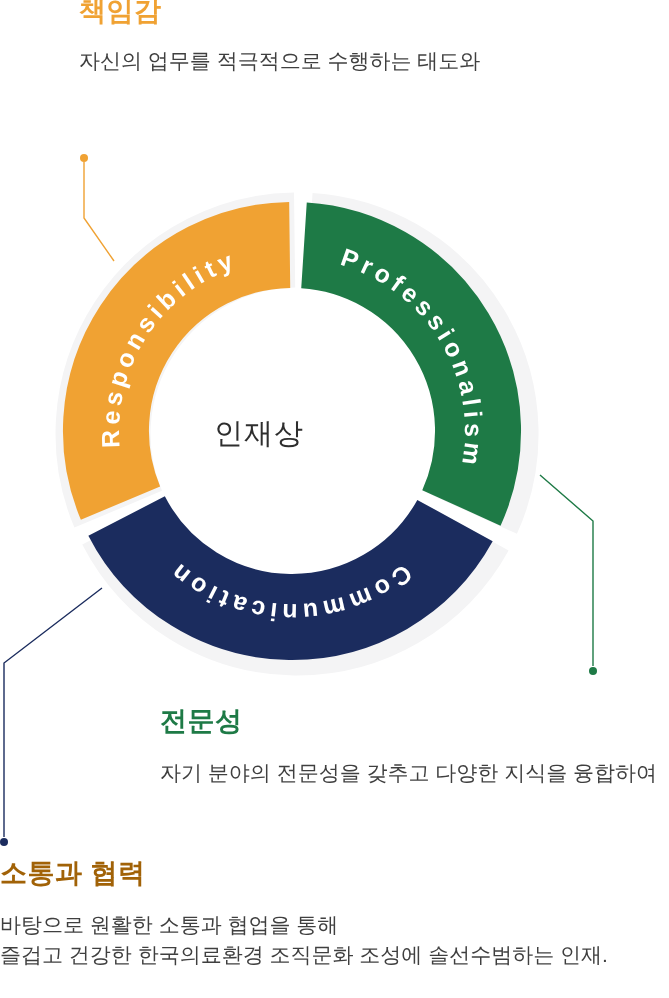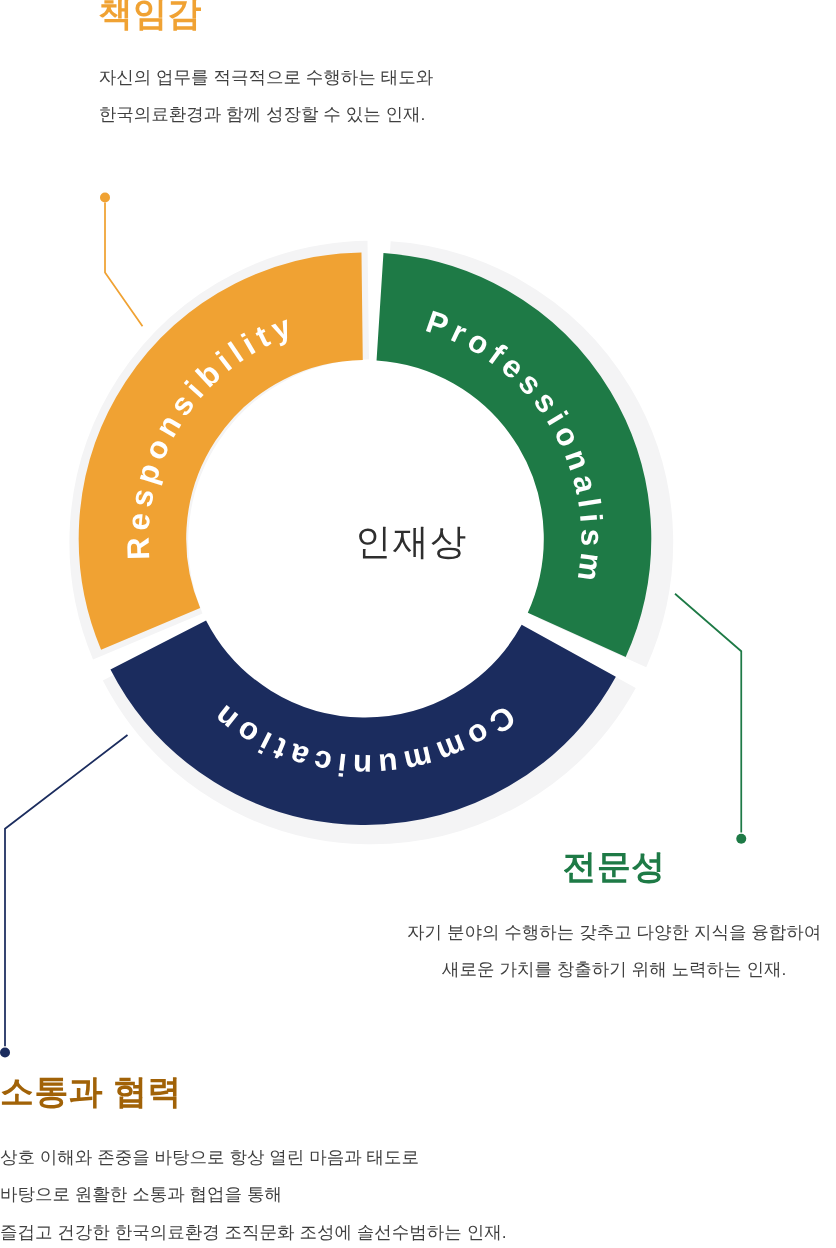--- a/index.html
+++ b/index.html
@@ -6,50 +6,49 @@
   .stage{
     position:relative;width:669px;height:993px;background:#ffffff;overflow:hidden;
     font-family:"Liberation Sans","DejaVu Sans",sans-serif;
     text-decoration:underline;
   }
   .block{position:absolute;}
   .block .title{
     margin:0;font-size:27px;line-height:34px;font-weight:700;letter-spacing:0.5px;
   }
   .block p{
-    margin:0;font-size:14px;line-height:30px;color:#3F3F3F;font-weight:400;
+    margin:0;font-size:21px;line-height:30px;color:#3F3F3F;font-weight:400;
   }
   .block-resp{left:79px;top:-6px;text-align:left;}
   .block-resp .title{color:#F0A233;margin-bottom:18px;}
-  .block-prof{right:12px;top:676px;text-align:center;}
+  .block-prof{right:12px;top:704px;text-align:left;}
   .block-prof .title{color:#1E7A46;margin-bottom:20px;}
   .block-comm{left:0px;top:856px;text-align:left;}
   .block-comm .title{color:#a16207;margin-bottom:20px;}
   .donut{position:absolute;left:0;top:0;}
   .arc{fill:none;stroke-width:86;}
   .shadow-arc{fill:none;stroke-width:95;}
   .ring-label{
     fill:#ffffff;font-weight:700;font-size:25px;letter-spacing:4.5px;
     font-family:"Liberation Sans","DejaVu Sans",sans-serif;
   }
   .leader{fill:none;stroke-width:1.4;}
   .center-label{
-    position:absolute;left:214px;top:414px;width:160px;text-align:right;
+    position:absolute;left:214px;top:414px;width:160px;text-align:left;
     font-size:29px;color:#2E2E2E;letter-spacing:1px;
   }
 </style>
 </head>
 <body>
 
 <div class="stage">
 
   <section class="block block-resp">
     <h2 class="title">책임감</h2>
     <p>자신의 업무를 적극적으로 수행하는 태도와</p>
-    <p>한국의료환경과 함께 성장할 수 있는 인재.</p>
   </section>
 
   <svg class="donut" width="669" height="998" viewBox="0 0 669 998">
     <defs>
       <path id="tp-resp" d="M 132.5 497.9 A 173 173 0 0 1 289.9 258.0"></path>
       <path id="tp-prof" d="M 303.2 258.4 A 173 173 0 0 1 449.6 502.5"></path>
       <path id="tp-comm" d="M 443.6 514.4 A 173 173 0 0 1 138.1 510.1"></path>
     </defs>
 
     <g transform="translate(5,3)">
@@ -79,24 +78,22 @@
     <circle cx="593" cy="671" r="4" fill="#1E7A46"></circle>
 
     <path class="leader" d="M 102 588 L 4 663 L 4 837" stroke="#1B2C5E"></path>
     <circle cx="4" cy="842" r="4" fill="#1B2C5E"></circle>
   </svg>
 
   <div class="center-label">인재상</div>
 
   <section class="block block-prof">
     <h2 class="title">전문성</h2>
-    <p>자기 분야의 수행하는 갖추고 다양한 지식을 융합하여</p>
-    <p>새로운 가치를 창출하기 위해 노력하는 인재.</p>
+    <p>자기 분야의 전문성을 갖추고 다양한 지식을 융합하여</p>
   </section>
 
   <section class="block block-comm">
     <h2 class="title">소통과 협력</h2>
-    <p>상호 이해와 존중을 바탕으로 항상 열린 마음과 태도로</p>
     <p>바탕으로 원활한 소통과 협업을 통해</p>
     <p>즐겁고 건강한 한국의료환경 조직문화 조성에 솔선수범하는 인재.</p>
   </section>
 
 </div>
 
 </body></html>

